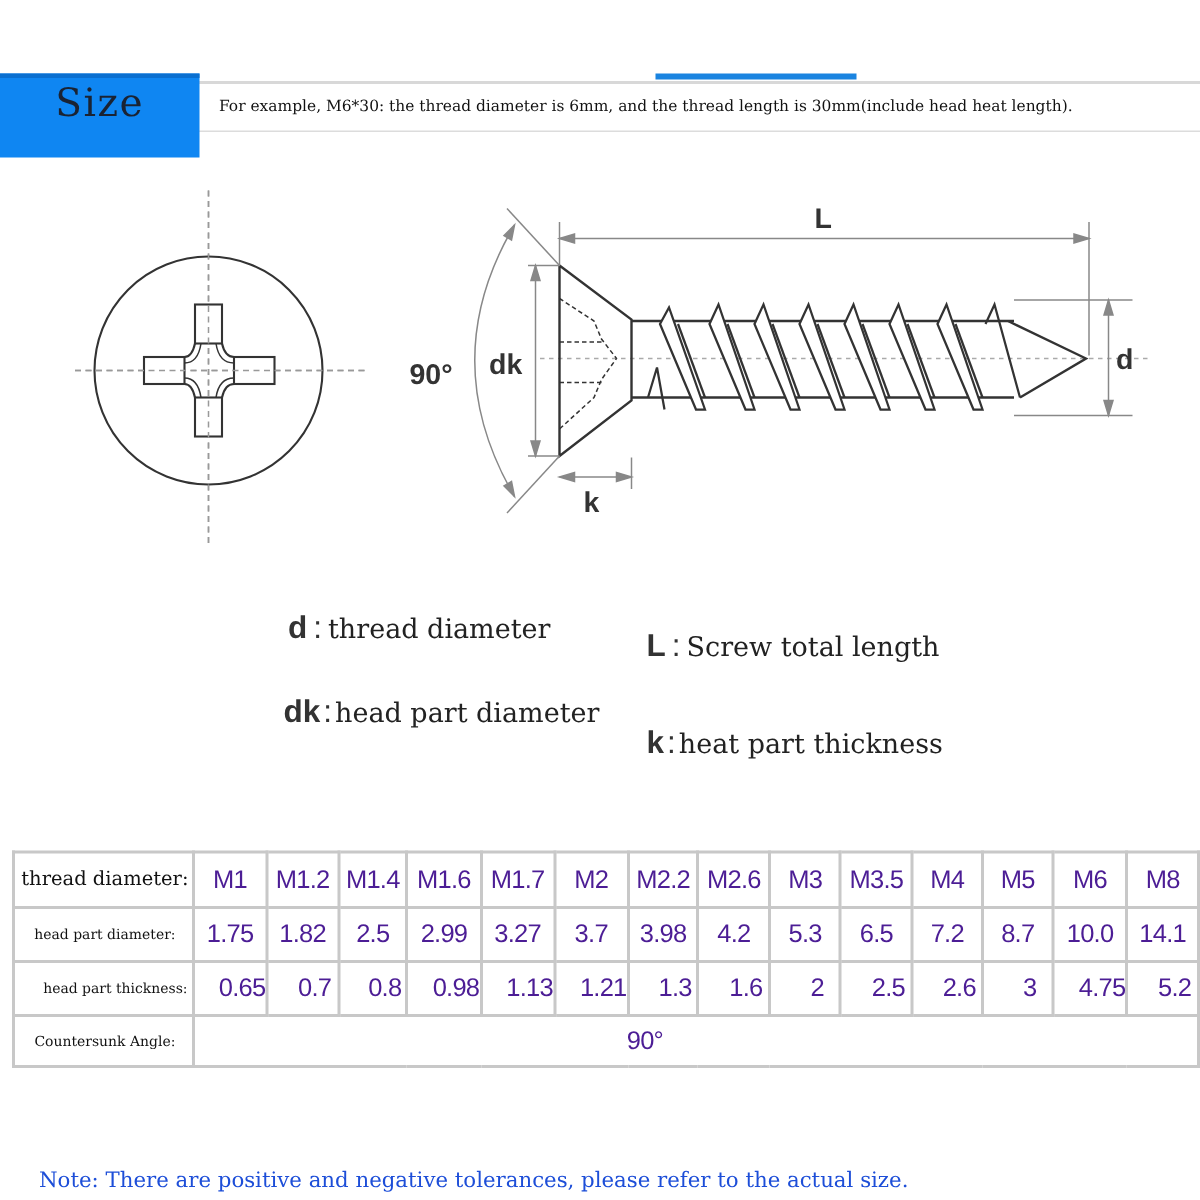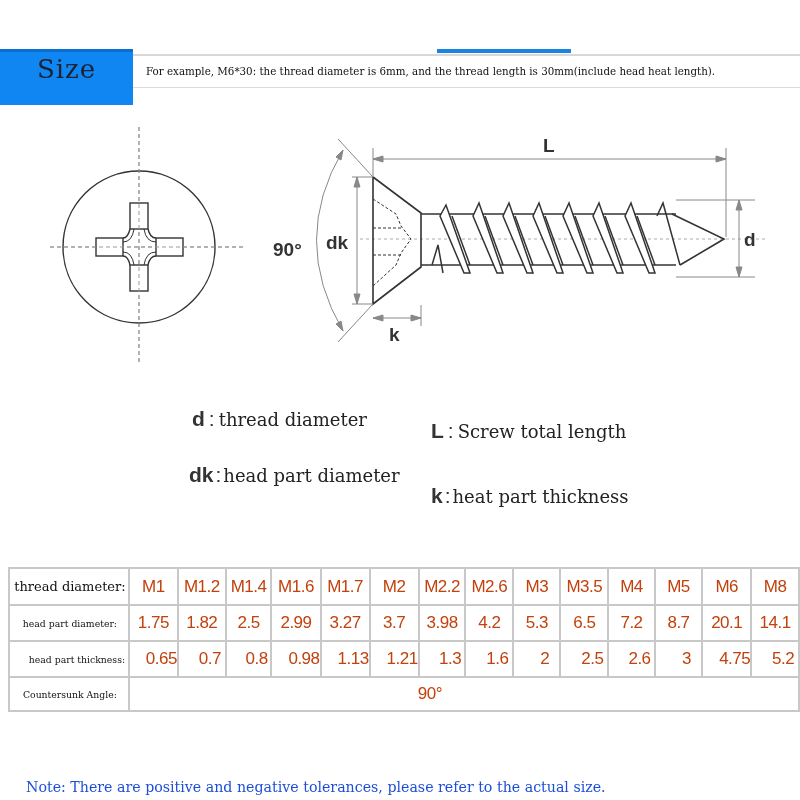--- a/index.html
+++ b/index.html
@@ -22,21 +22,21 @@
   .leg span.t { font-family:"DejaVu Serif", serif; font-size:18px;text-align:right; }
 
   
   .tbl { position:absolute; left:8px; top:567px; border-collapse:collapse; table-layout:fixed; }
   .tbl td { border:2px solid #c8c8c8; padding:0; text-align:center; vertical-align:middle; overflow:hidden; white-space:nowrap; }
   .tbl td.lbl { text-align:center; font-family:"DejaVu Serif", serif; color:#111; padding-left:2px; }
   .tbl tr.r0 td { height:35px; }
   .tbl tr.r1 td { height:34px; }
   .tbl tr.r2 td { height:34px;padding-left:16px; }
   .tbl tr.r3 td { height:32px;margin-top:16px; }
-  .tbl td.val { font-family:"Liberation Sans", sans-serif; font-size:17px; color:#c2410c; letter-spacing:-0.5px; }
+  .tbl td.val { font-family:"Liberation Sans", sans-serif; font-size:17px; color:#4c1d95; letter-spacing:-0.5px; }
   .tbl tr.r0 td.lbl { font-size:13px; }
   .tbl tr.r1 td.lbl, .tbl tr.r2 td.lbl, .tbl tr.r3 td.lbl { font-size:9.3px; }
   .tbl td.angle { text-align:left; padding-left:288px; font-family:"Liberation Sans", sans-serif; font-size:17px; }
 
   .note { position:absolute; left:26px; top:735px; font-family:"DejaVu Serif", serif; font-size:14.2px; color:#1d4ed8; white-space:nowrap;margin-top:44px; }
 </style>
 </head>
 <body>
 
 <div class="hdr-line"></div>
@@ -195,21 +195,21 @@
     <td class="val">2.5</td>
     <td class="val">2.99</td>
     <td class="val">3.27</td>
     <td class="val">3.7</td>
     <td class="val">3.98</td>
     <td class="val">4.2</td>
     <td class="val">5.3</td>
     <td class="val">6.5</td>
     <td class="val">7.2</td>
     <td class="val">8.7</td>
-    <td class="val">20.1</td>
+    <td class="val">10.0</td>
     <td class="val">14.1</td>
   </tr>
   <tr class="r2">
     <td class="lbl">head part thickness:</td>
     <td class="val">0.65</td>
     <td class="val">0.7</td>
     <td class="val">0.8</td>
     <td class="val">0.98</td>
     <td class="val">1.13</td>
     <td class="val">1.21</td>

